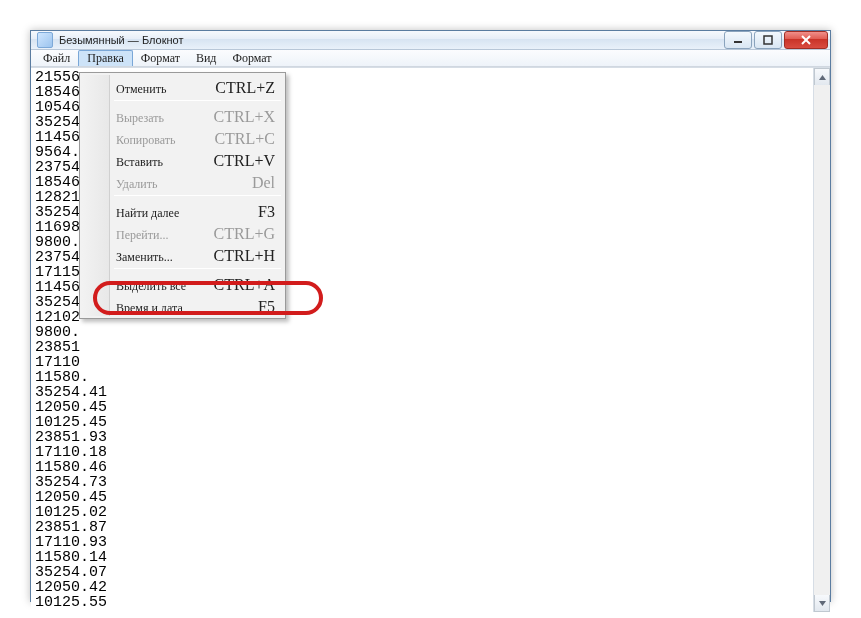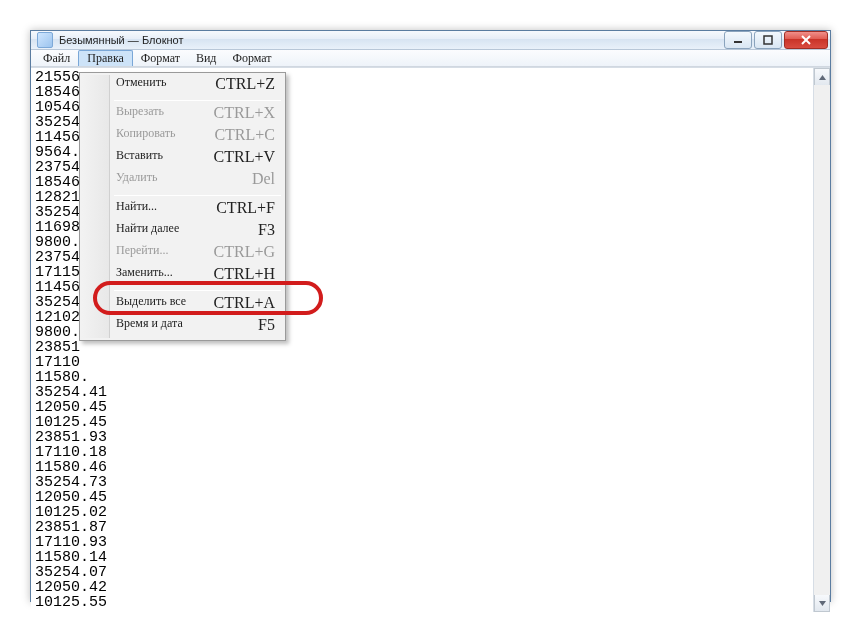--- a/index.html
+++ b/index.html
@@ -126,21 +126,21 @@
     position:absolute;
     left:2px;top:2px;bottom:2px;
     width:28px;
     background:linear-gradient(to right,#f2f2f2,#e8e8e8);
     border-right:1px solid #d0d0d0;
   }
   .dd-item {
     position:relative;
     height:22px;
     display:flex;
-    align-items:flex-start;
+    align-items:flex-end;
     padding-left:34px;
     padding-right:8px;
     color:#222;
     cursor:default;
   }
   .dd-item.disabled { color:#9a9a9a; }
   .dd-shortcut {
     margin-left:auto;
     color:inherit;
     font-size:16px;
@@ -217,24 +217,20 @@
       </div>
       <div class="dd-item">
         <span>Вставить</span>
         <span class="dd-shortcut">CTRL+V</span>
       </div>
       <div class="dd-item disabled">
         <span>Удалить</span>
         <span class="dd-shortcut">Del</span>
       </div>
       <div class="dd-sep"></div>
-      <div class="dd-item">
-        <span>Найти...</span>
-        <span class="dd-shortcut">CTRL+F</span>
-      </div>
       <div class="dd-item">
         <span>Найти далее</span>
         <span class="dd-shortcut">F3</span>
       </div>
       <div class="dd-item disabled">
         <span>Перейти...</span>
         <span class="dd-shortcut">CTRL+G</span>
       </div>
       <div class="dd-item">
         <span>Заменить...</span>

